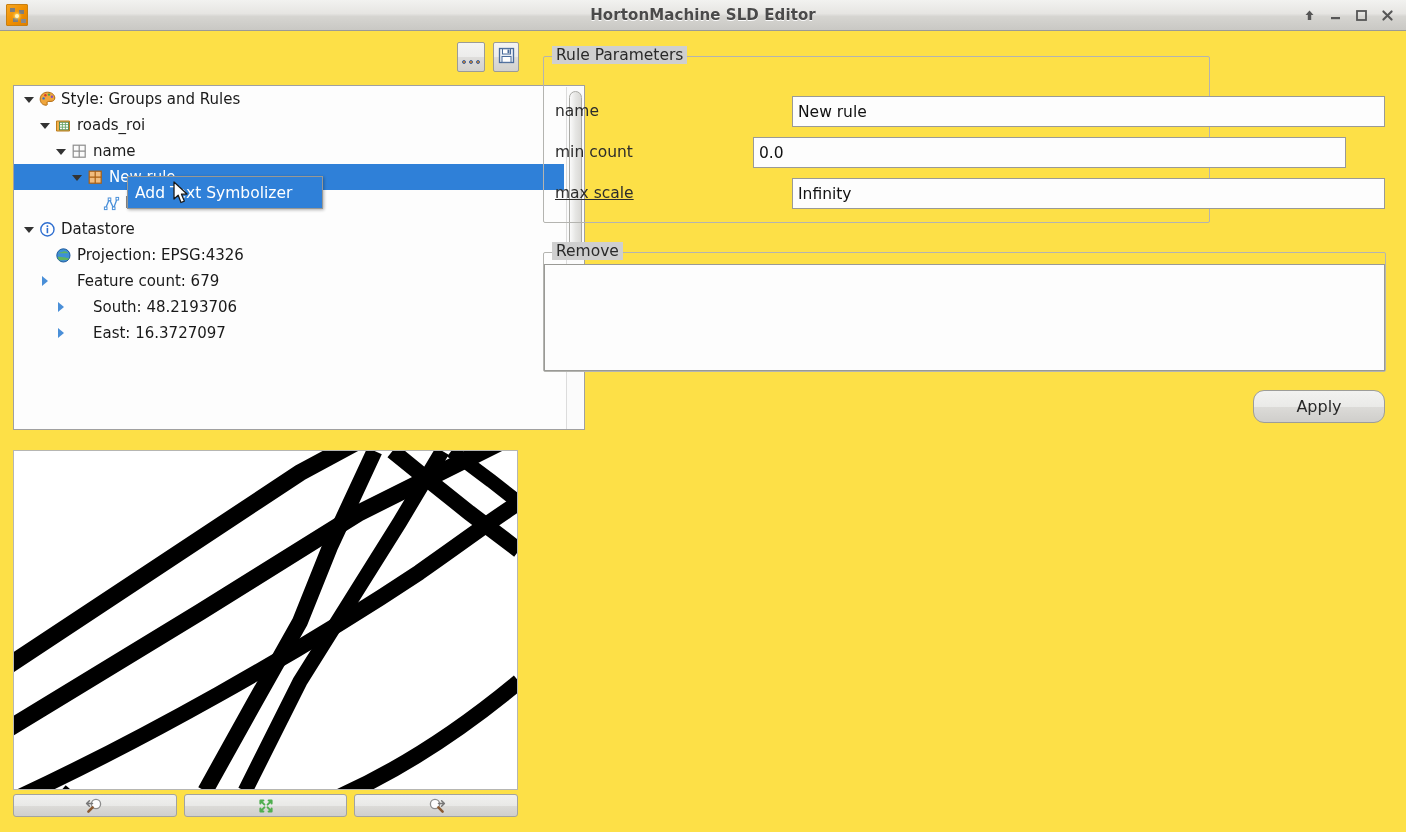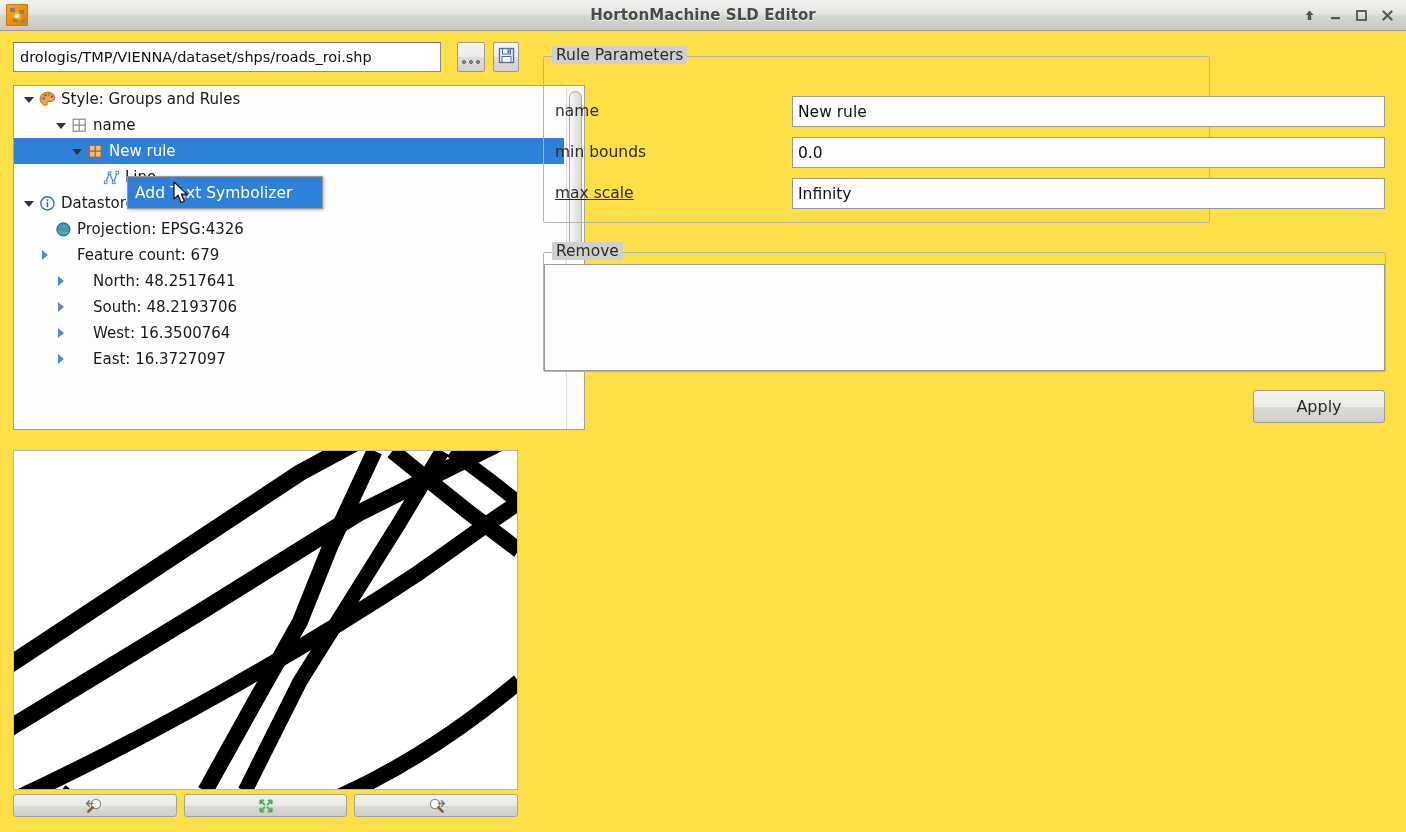--- a/index.html
+++ b/index.html
@@ -279,21 +279,21 @@
     padding: 4px;
     font-size: 14px;
     font-family: "DejaVu Sans", "Liberation Sans", sans-serif;
   }
   .apply-btn {
     position: absolute; left: 1253px; top: 390px;
     width: 132px; height: 33px;
     box-sizing: border-box;
     background: linear-gradient(to bottom, #f2f2f0 0%, #eaeae8 50%, #dcdbd8 51%, #cfcecb 100%);
     border: 1px solid #9d9d99;
-    border-radius: 3px;
+    border-radius: 11px;
     font-size: 16px;
     color: #2a2a2a;
     cursor: default;
     font-family: "DejaVu Sans", "Liberation Sans", sans-serif;
   }
 </style>
 </head>
 <body>
 
 <div id="app">
@@ -318,21 +318,20 @@
           </svg>
       </div>
       <div class="win-btn">
         <svg width="13" height="13" viewBox="0 0 13 13">
             <path d="M2.4 2.4 L10.6 10.6 M10.6 2.4 L2.4 10.6" stroke="#565656" stroke-width="2.1" stroke-linecap="round"></path>
           </svg>
       </div>
     </div>
   </div>
 
-  <input class="path-field" type="text" value="drologis/TMP/VIENNA/dataset/shps/roads_roi.shp" style="">
   <div class="sq-btn btn-dots">
     <span class="dots">
         <i></i>
         <i></i>
         <i></i>
       </span>
   </div>
   <div class="sq-btn btn-save">
     <span>
       <svg width="17" height="17" viewBox="0 0 17 17">
@@ -354,20 +353,32 @@
               <path d="M8.5 1.2 C4.2 1.2 1.2 4.2 1.2 8.1 C1.2 11.6 3.6 14.2 7 14.2 C8.3 14.2 8.6 13.4 8.2 12.6 C7.6 11.4 8.4 10.4 9.8 10.4 L12 10.4 C14.2 10.4 15.8 9 15.8 7 C15.8 3.7 12.6 1.2 8.5 1.2 Z" fill="#f0a63c" stroke="#b06a12" stroke-width="1"></path>
               <circle cx="4.6" cy="7.4" r="1.2" fill="#2f6fd0"></circle>
               <circle cx="6.4" cy="4.3" r="1.2" fill="#d63a2f"></circle>
               <circle cx="10" cy="3.6" r="1.2" fill="#4aa24a"></circle>
               <circle cx="12.9" cy="5.8" r="1.2" fill="#8a4ab8"></circle>
             </svg>
           </span>
           <span class="tlabel">Style: Groups and Rules</span>
         </div>
         <div class="tree-row">
+          <span style="display: inline-block; flex: 0 0 24px; width: 24px;"></span>
+          <span class="twisty down"></span>
+          <span class="ticon">
+            <svg width="17" height="17" viewBox="0 0 17 17">
+              <path d="M1.5 4 L1.5 14 L14.5 14 L14.5 4 Z" fill="#f3b14a" stroke="#bb7c1c" stroke-width="1"></path>
+              <rect x="4.5" y="5.2" width="9" height="7.6" fill="#ffffff" stroke="#4a7f4a" stroke-width="0.9"></rect>
+              <path d="M4.5 7.6 L13.5 7.6 M4.5 10.2 L13.5 10.2 M7.4 5.2 L7.4 12.8 M10.4 5.2 L10.4 12.8" stroke="#6aa66a" stroke-width="0.9"></path>
+            </svg>
+          </span>
+          <span class="tlabel">roads_roi</span>
+        </div>
+        <div class="tree-row">
           <span style="display: inline-block; flex: 0 0 40px; width: 40px;"></span>
           <span class="twisty down"></span>
           <span class="ticon">
             <svg width="17" height="17" viewBox="0 0 17 17">
               <rect x="2.2" y="2.2" width="12" height="12" fill="#fbfbfb" stroke="#8d8d8d" stroke-width="1.2"></rect>
               <path d="M8.2 2.2 L8.2 14.2 M2.2 8.2 L14.2 8.2" stroke="#8d8d8d" stroke-width="1.2"></path>
             </svg>
           </span>
           <span class="tlabel">name</span>
         </div>
@@ -423,33 +434,21 @@
         <div class="tree-row">
           <span style="display: inline-block; flex: 0 0 24px; width: 24px;"></span>
           <span class="twisty right"></span>
           <span class="ticon"></span>
           <span class="tlabel">Feature count: 679</span>
         </div>
         <div class="tree-row">
           <span style="display: inline-block; flex: 0 0 40px; width: 40px;"></span>
           <span class="twisty right"></span>
           <span class="ticon"></span>
-          <span class="tlabel">North: 48.2517641</span>
-        </div>
-        <div class="tree-row">
-          <span style="display: inline-block; flex: 0 0 40px; width: 40px;"></span>
-          <span class="twisty right"></span>
-          <span class="ticon"></span>
           <span class="tlabel">South: 48.2193706</span>
-        </div>
-        <div class="tree-row">
-          <span style="display: inline-block; flex: 0 0 40px; width: 40px;"></span>
-          <span class="twisty right"></span>
-          <span class="ticon"></span>
-          <span class="tlabel">West: 16.3500764</span>
         </div>
         <div class="tree-row">
           <span style="display: inline-block; flex: 0 0 40px; width: 40px;"></span>
           <span class="twisty right"></span>
           <span class="ticon"></span>
           <span class="tlabel">East: 16.3727097</span>
         </div>
       </div>
     <div class="vsb">
       <div class="vsb-thumb"></div>
@@ -509,22 +508,22 @@
       </span>
     </div>
   </div>
 
   <div class="group-box" id="rule-params">
     <span class="group-title">Rule Parameters</span>
   </div>
   <div id="param-rows">
       <div class="param-label" style="position: absolute; left: 555px; top: 102px;">name</div>
       <input type="text" class="param-input" value="New rule" style="position: absolute; left: 792px; top: 96px; width: 593px;">
-      <div class="param-label" style="position: absolute; left: 555px; top: 143px;">min bounds</div>
-      <input type="text" class="param-input" value="0.0" style="position: absolute; left: 792px; top: 137px; width: 593px;">
+      <div class="param-label" style="position: absolute; left: 555px; top: 143px;">min count</div>
+      <input type="text" class="param-input" value="0.0" style="position: absolute; left: 753px; top: 137px; width: 593px;">
       <div class="param-label" style="position: absolute; left: 555px; top: 184px; text-decoration: underline;">max scale</div>
       <input type="text" class="param-input" value="Infinity" style="position: absolute; left: 792px; top: 178px; width: 593px;">
     </div>
 
   <div class="group-box" id="filter-box">
     <span class="group-title">Remove</span>
   </div>
   <textarea class="filter-area" placeholder="" style=""></textarea>
 
   <button class="apply-btn">Apply</button>

